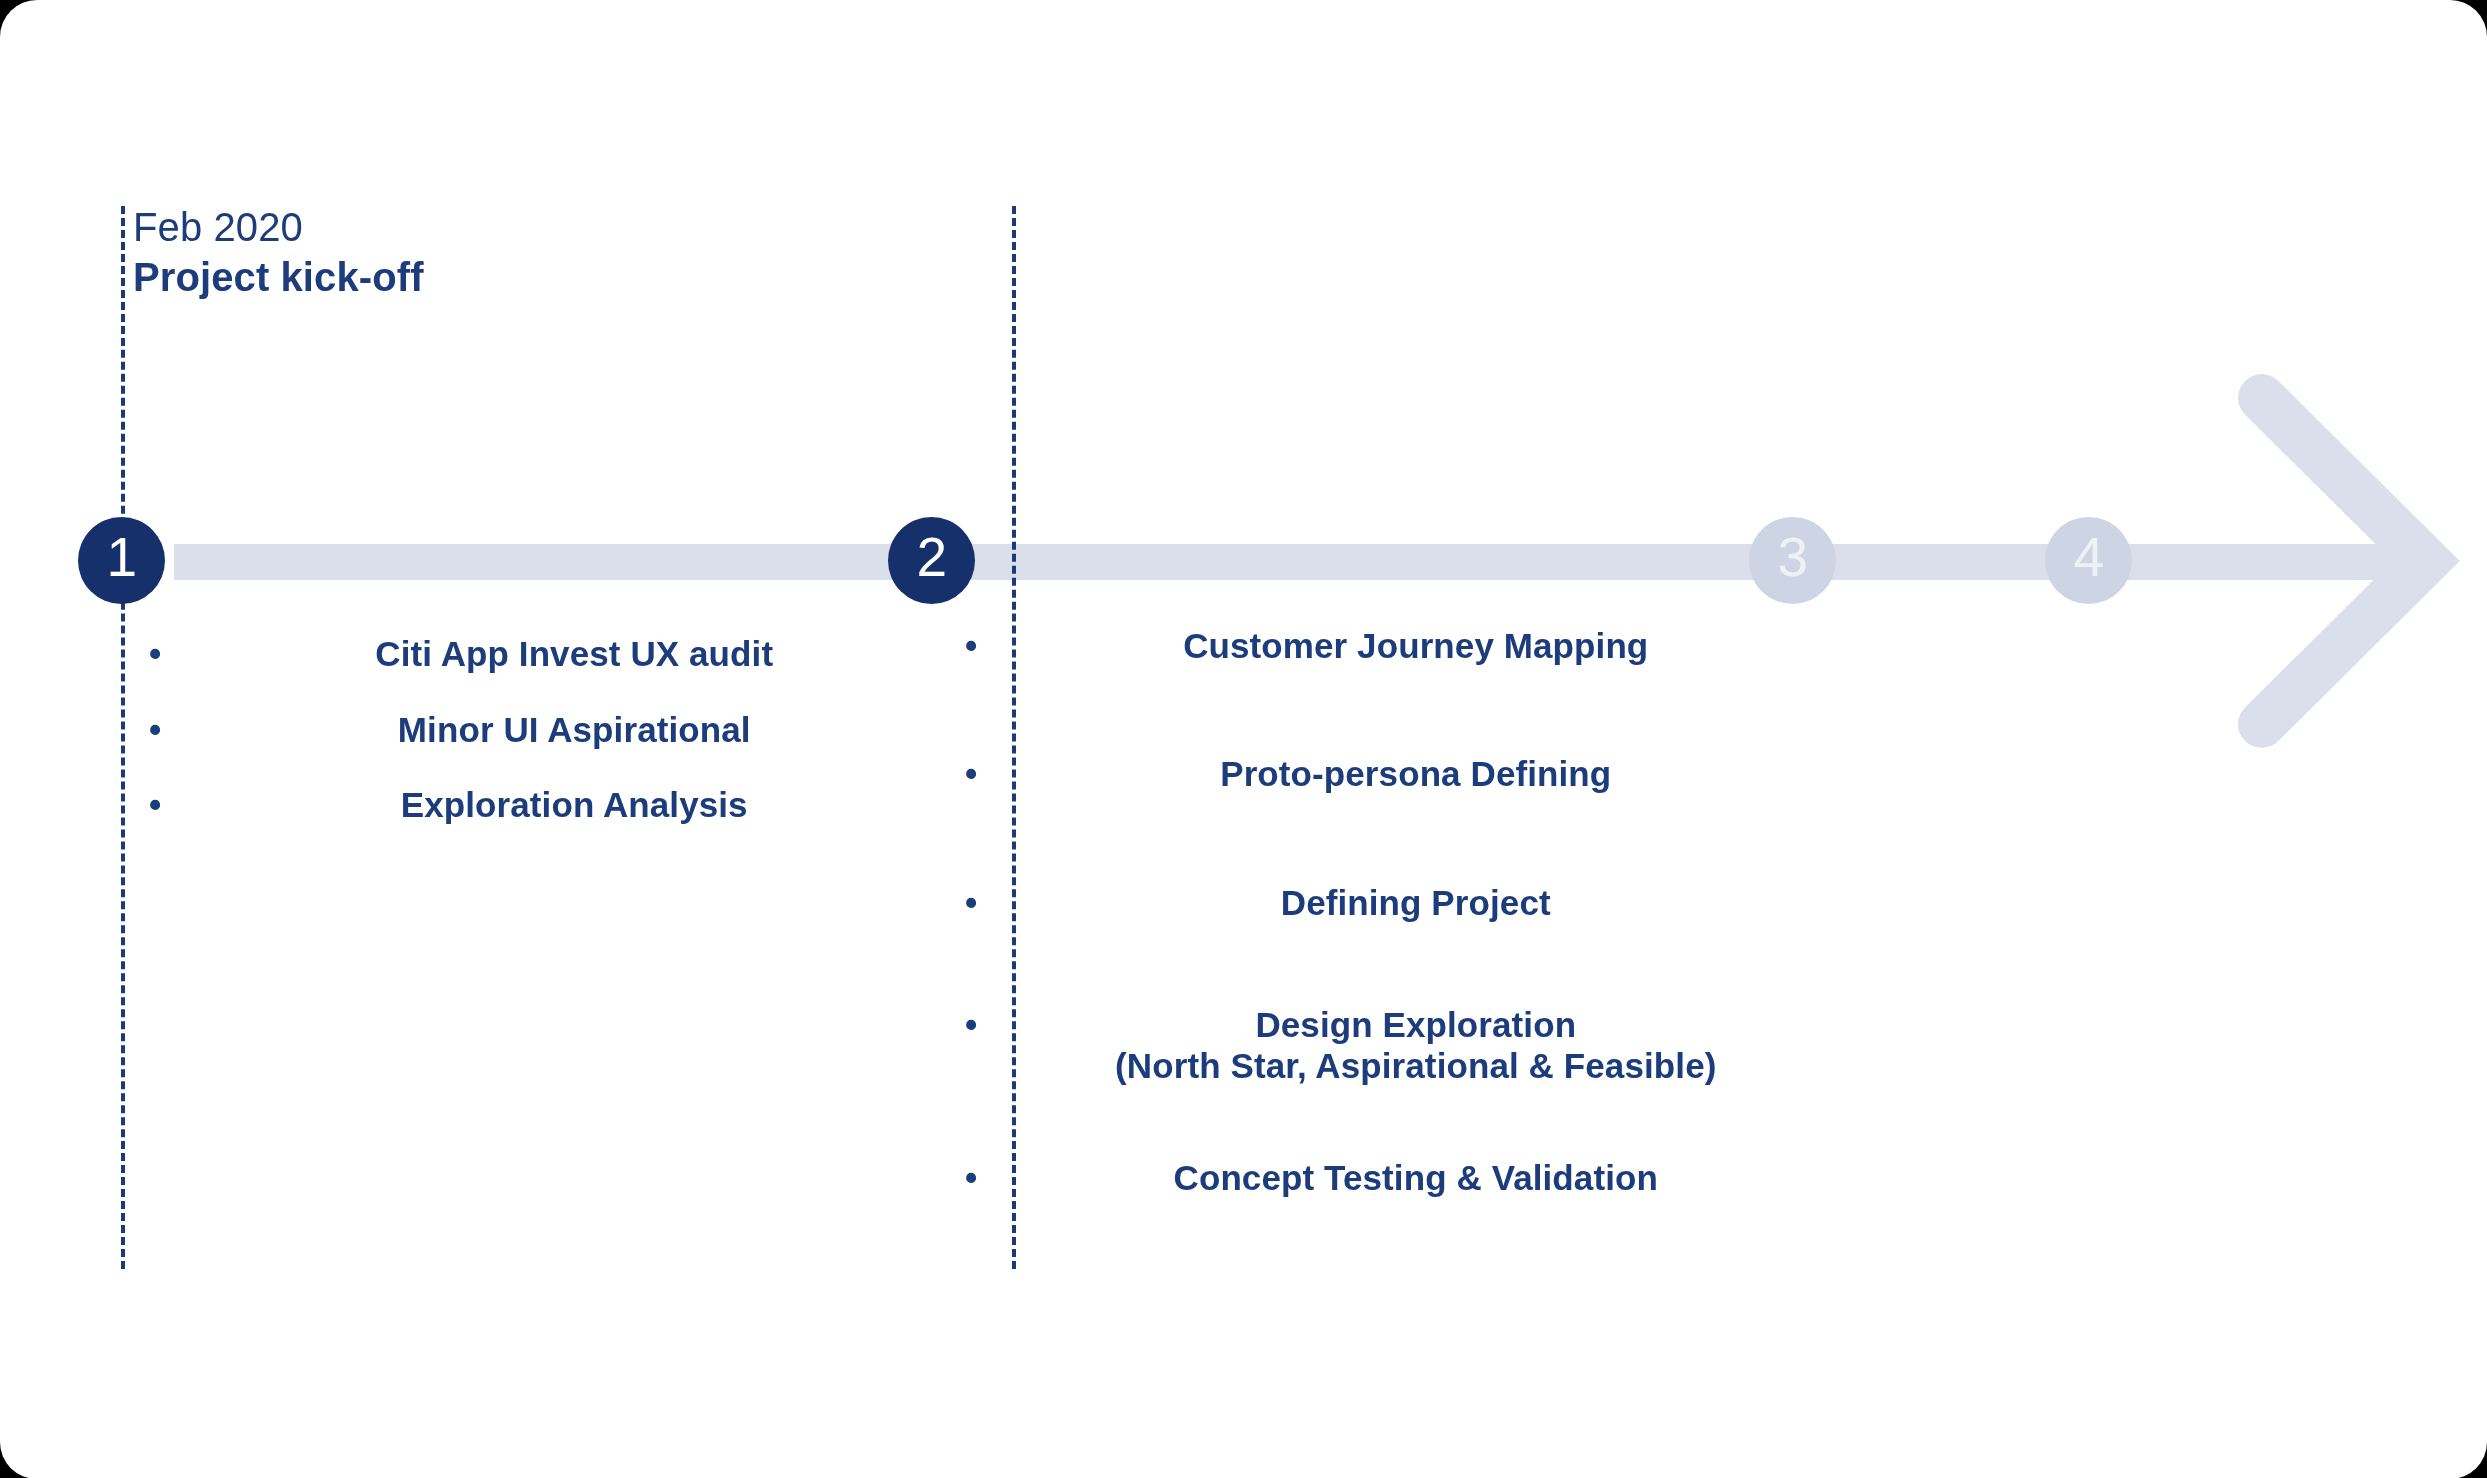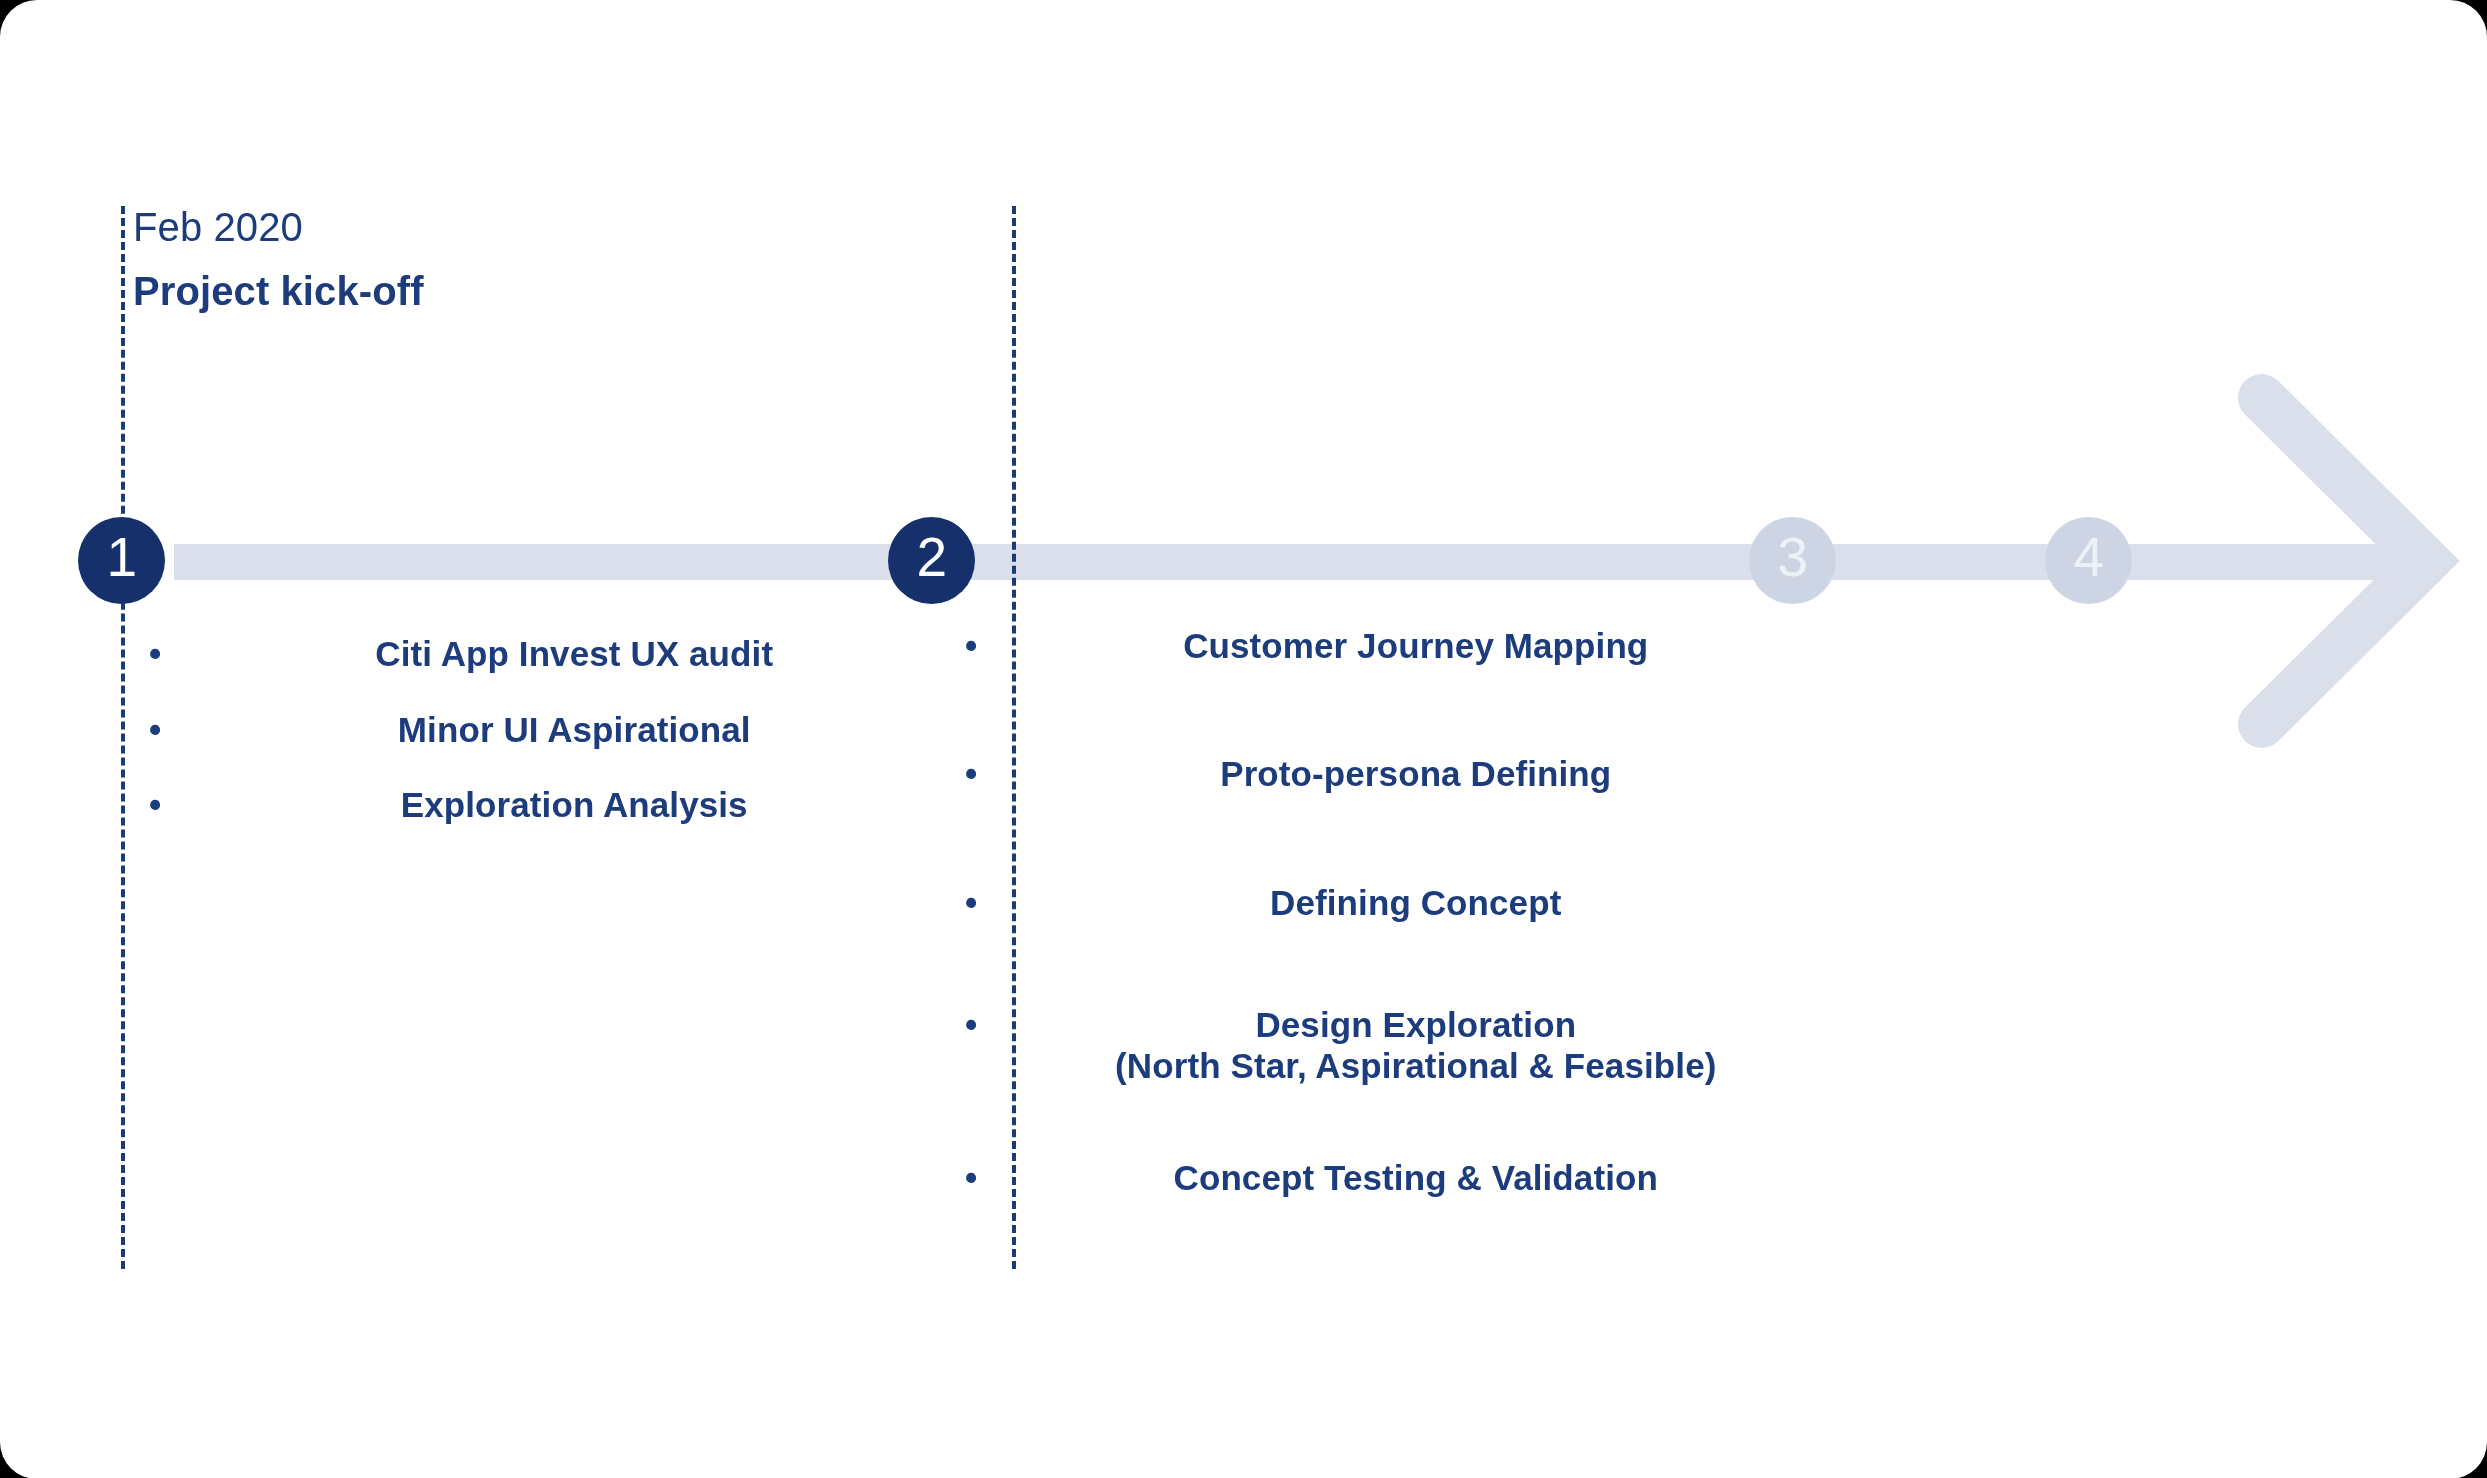--- a/index.html
+++ b/index.html
@@ -95,21 +95,21 @@
     line-height: 1.18;
     letter-spacing: 0.1px;
     white-space: nowrap;
   }
   .heading-title {
     font-size: 40px;
     font-weight: 700;
     line-height: 1.18;
     letter-spacing: 0.1px;
     white-space: nowrap;
-    margin-top: 17px;
+    margin-top: 3px;
   }
 
   
   .column {
     position: absolute;
     color: #1c3c7c;
   }
   .col-1 { left: 149px; top: 633px; width: 821px; }
   .col-2 { left: 965px; top: 625px; width: 872px; }
 
@@ -200,21 +200,21 @@
       <span class="bullet-text">Customer Journey Mapping</span>
     </div>
 
     <div class="bullet-row" style="margin-bottom:87px;">
       <span class="bullet-dot">•</span>
       <span class="bullet-text">Proto-persona Defining</span>
     </div>
 
     <div class="bullet-row" style="margin-bottom:81px;">
       <span class="bullet-dot">•</span>
-      <span class="bullet-text">Defining Concept</span>
+      <span class="bullet-text">Defining Project</span>
     </div>
 
     <div class="bullet-row" style="margin-bottom:71px;">
       <span class="bullet-dot">•</span>
       <span class="bullet-text">Design Exploration
 (North Star, Aspirational &amp; Feasible)</span>
     </div>
 
     <div class="bullet-row">
       <span class="bullet-dot">•</span>

